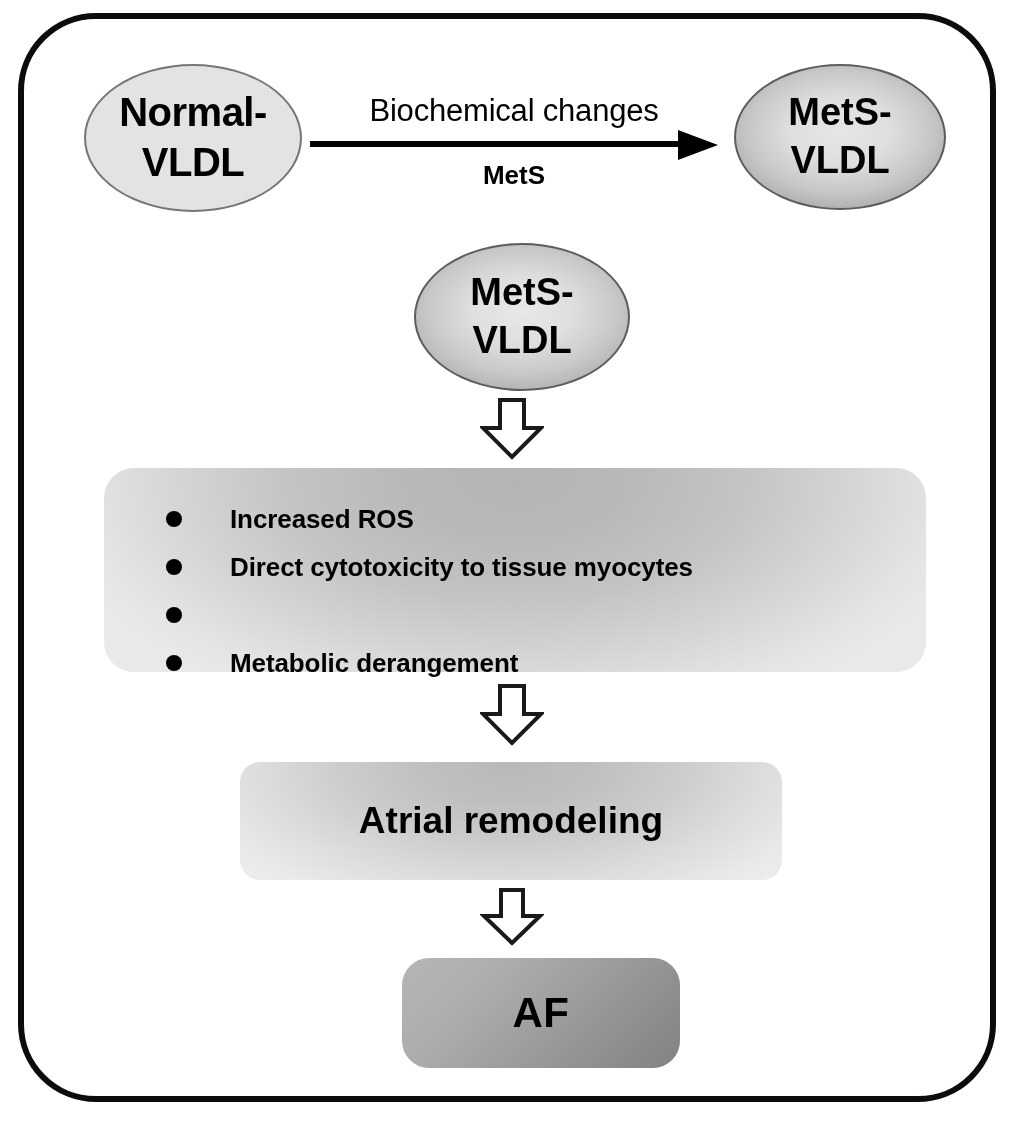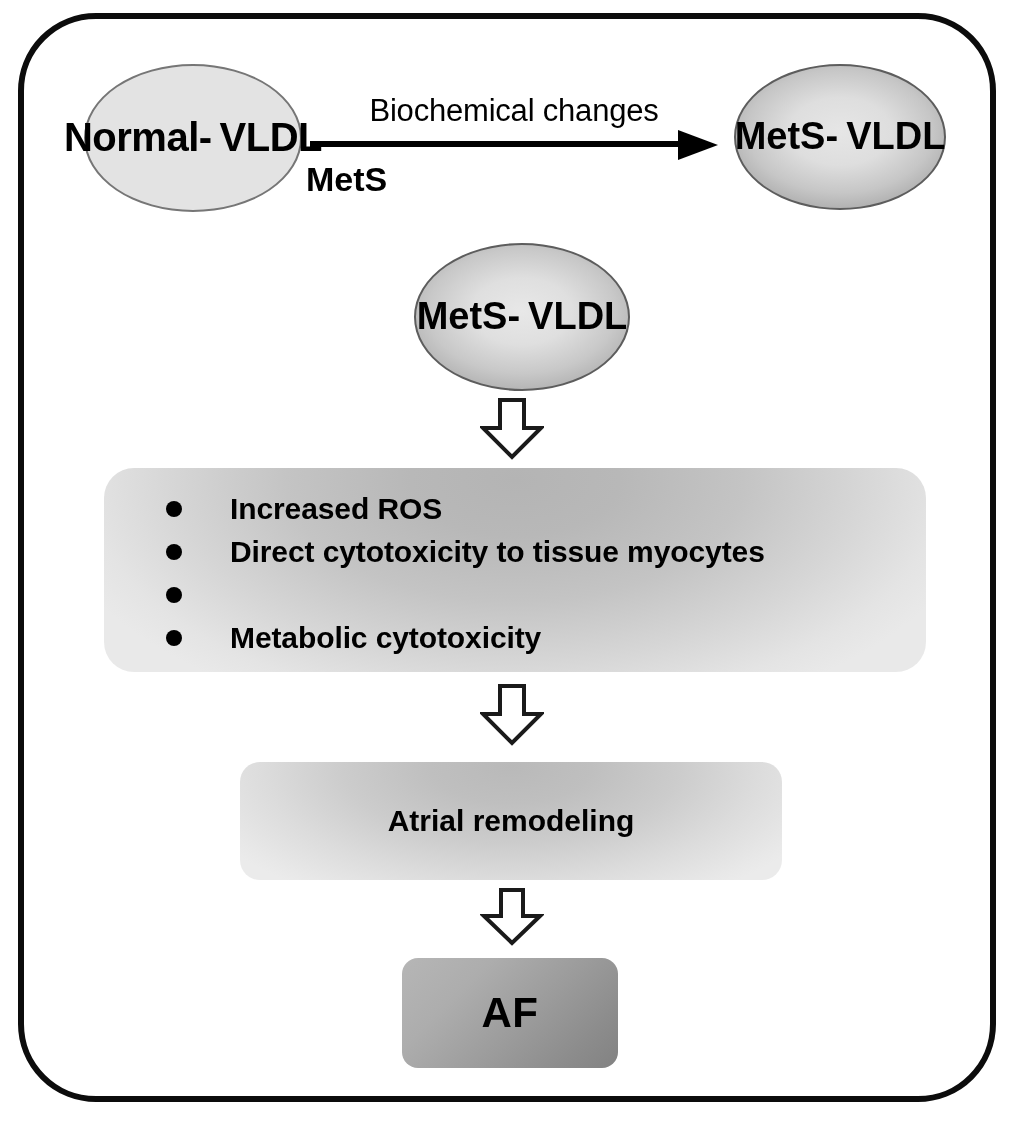--- a/index.html
+++ b/index.html
@@ -34,20 +34,21 @@
     border-radius: 78px;
     box-sizing: border-box;
     background: transparent;
   }
 
   
   .ellipse {
     position: absolute;
     border-radius: 50%;
     display: flex;
+    flex-direction: column;
     align-items: center;
     justify-content: center;
     text-align: left;
     box-sizing: border-box;
     line-height: 1.04;
     font-weight: bold;
     gap: 8px;
   }
   .ellipse-normal {
     left: 84px;
@@ -115,21 +116,22 @@
     text-align: center;
     font-size: 31px;
     font-weight: normal;
     letter-spacing: -0.2px;
   }
   .arrow-label-bottom {
     position: absolute;
     left: 306px;
     top: 160px;
     width: 416px;
-    font-size: 34px;
+    text-align: center;
+    font-size: 26px;
     font-weight: bold;
   }
 
   
   .block-arrow {
     position: absolute;
   }
   .block-arrow svg { display: block; }
   .ba-1 { left: 480px; top: 398px; }
   .ba-2 { left: 480px; top: 684px; }
@@ -157,22 +159,22 @@
     left: 62px;
     top: 22px;
     margin: 0;
     padding: 0;
     list-style: none;
   }
   .bullet-list li {
     display: flex;
     align-items: center;
     height: 38px;
-    margin: 0 0 5px 0;
-    font-size: 30px;
+    margin: 10px 0 5px 0;
+    font-size: 26px;
     font-weight: bold;
     letter-spacing: -0.1px;
     white-space: nowrap;
   }
   .bullet-dot {
     width: 16px;
     height: 16px;
     background: #000000;
     border-radius: 50%;
     margin-right: 48px;
@@ -187,31 +189,31 @@
     border-radius: 20px;
     background:
       radial-gradient(ellipse 62% 130% at 50% 4%,
         #b9b9b9 0%, #bfbfbf 24%, #cccccc 50%, #dcdcdc 74%, #e8e8e8 94%, #ebebeb 100%);
     display: flex;
     align-items: center;
     justify-content: center;
   }
   .box-remodel .lines {
     text-align: center;
-    font-size: 30px;
+    font-size: 37px;
     font-weight: bold;
     line-height: 1.32;
   }
 
   .box-af {
     left: 402px;
     top: 958px;
-    width: 216px;
+    width: 278px;
     height: 110px;
-    border-radius: 16px;
+    border-radius: 27px;
     background:
       linear-gradient(135deg, #b6b6b6 0%, #adadad 28%, #9b9b9b 58%, #8c8c8c 82%, #828282 100%);
     display: flex;
     align-items: center;
     justify-content: center;
     text-align: right;
   }
   .box-af .af-label {
     font-size: 42px;
     font-weight: bold;
@@ -261,21 +263,21 @@
       </li>
       <li>
         <span class="bullet-dot"></span>
         <span>Direct cytotoxicity to tissue myocytes</span>
       </li>
       <li>
         <span class="bullet-dot"></span>
       </li>
       <li>
         <span class="bullet-dot"></span>
-        <span>Metabolic cytotoxicity</span>
+        <span>Metabolic derangement</span>
       </li>
     </ul>
   </div>
 
   <div class="block-arrow ba-2">
     <svg width="64" height="62" viewBox="0 0 64 62">
       <polygon points="20,2 44,2 44,30 61,30 32,59 3,30 20,30" fill="#ffffff" stroke="#1a1a1a" stroke-width="4" stroke-linejoin="miter"></polygon>
     </svg>
   </div>
 

